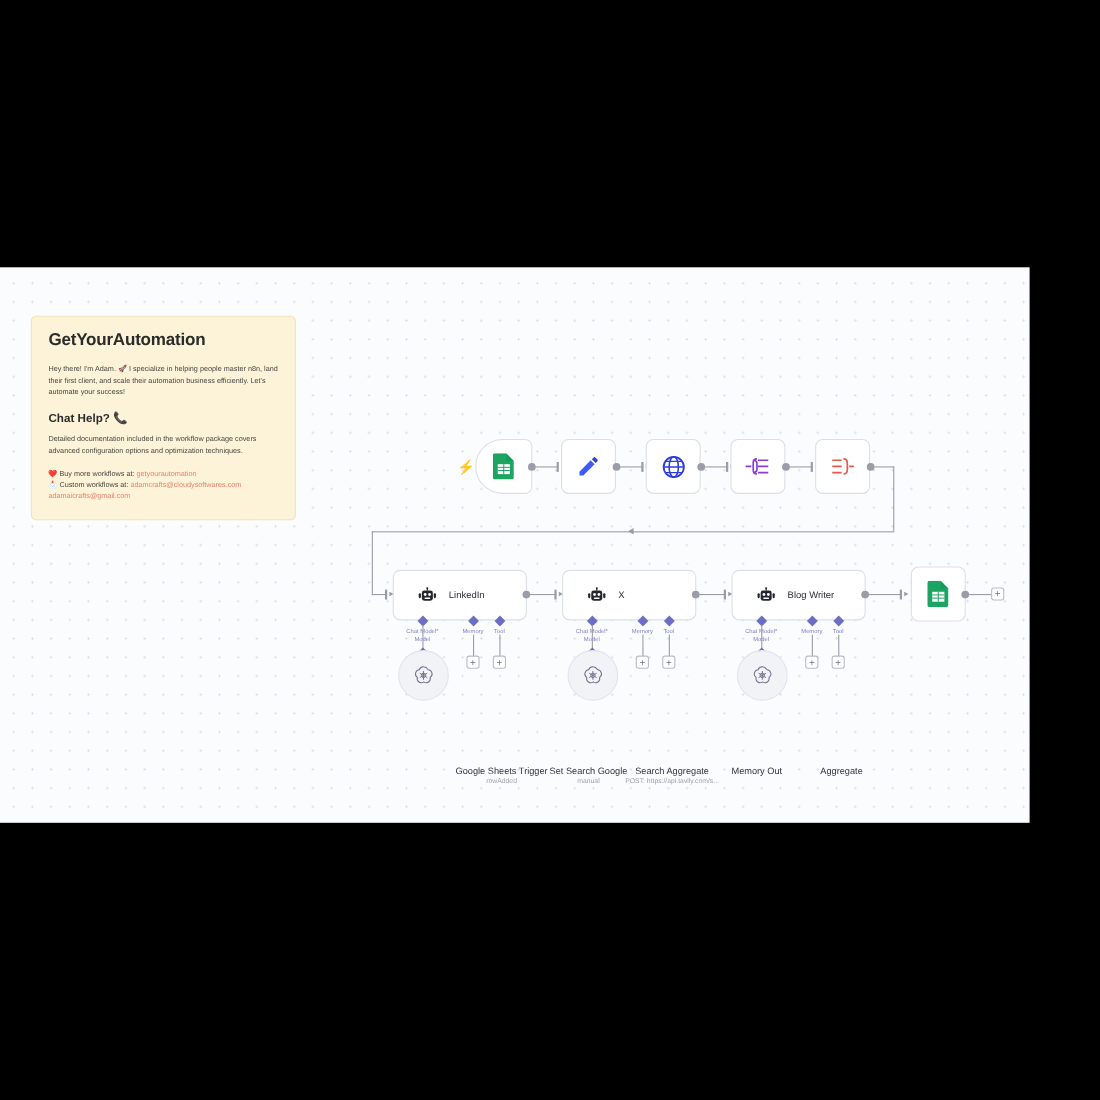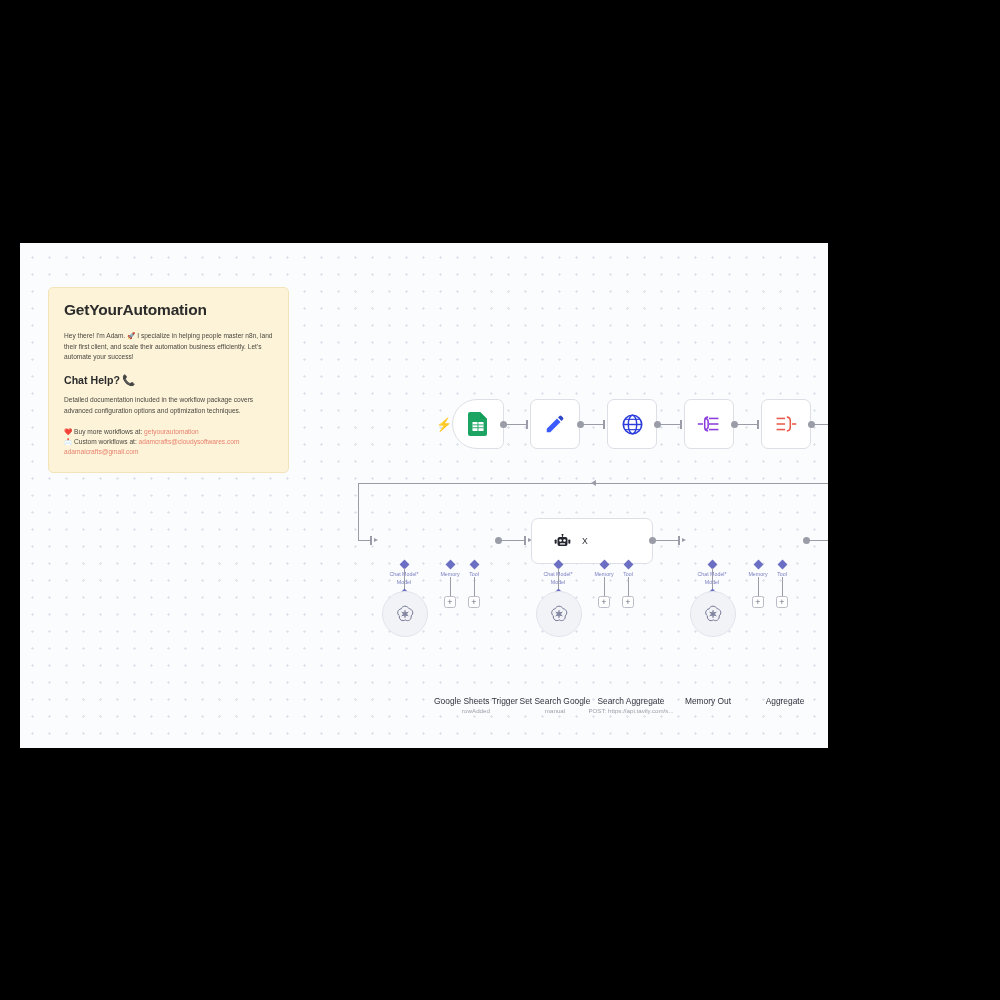--- a/index.html
+++ b/index.html
@@ -9,28 +9,27 @@
     background: #000;
     font-family: "Liberation Sans", sans-serif;
     overflow: hidden;
   }
   #screen { position: relative; width: 1000px; height: 1000px; background: #000; }
 
   
   #canvas {
     position: absolute;
     left: 0; top: 243px;
-    width: 808px; height: 505px;
+    width: 936px; height: 505px;
     background-color: #fbfcfe;
     background-image:
       radial-gradient(circle, #dfe3ec 1px, transparent 1.2px);
     background-size: 17px 17px;
     background-position: 4px 6px;
     overflow: hidden;
-    margin-left: 20px;
   }
 
   
   .note {
     position: absolute;
     left: 28px; top: 44px;
     width: 241px; height: 186px;
     background: #fdf3d8;
     border: 1px solid #f3e3b8;
     border-radius: 5px;
@@ -260,37 +259,63 @@
     <div class="nlabel" style="left:765px; top:453px;">Aggregate</div>
 
     <div class="wire h" style="left:479px; top:297px; width:27px;"></div>
     <div class="inmark" style="left:504px; top:293px;"></div>
     <div class="wire h" style="left:633px; top:297px; width:27px;"></div>
     <div class="inmark" style="left:658px; top:293px;"></div>
     <div class="wire h" style="left:787px; top:297px; width:33px;"></div>
     <div class="inmark" style="left:818px; top:293px;"></div>
     <div class="wire h" style="left:877px; top:297px; width:24px;"></div>
 
+    <div class="node agent" style="left:357px; top:275px;">
+      <svg class="ico" width="17" height="15" viewBox="0 0 20 18">
+        <rect x="4" y="3.5" width="12" height="11" rx="2.6" fill="#24262f"></rect>
+        <rect x="0.6" y="6.5" width="2.4" height="5.2" rx="1.1" fill="#24262f"></rect>
+        <rect x="17" y="6.5" width="2.4" height="5.2" rx="1.1" fill="#24262f"></rect>
+        <rect x="9.3" y="0" width="1.4" height="3.4" fill="#24262f"></rect>
+        <circle cx="10" cy="0.6" r="1.1" fill="#24262f"></circle>
+        <circle cx="7.6" cy="7.7" r="1.55" fill="#fff"></circle>
+        <circle cx="12.4" cy="7.7" r="1.55" fill="#fff"></circle>
+        <rect x="6.8" y="11" width="6.4" height="1.7" rx="0.85" fill="#fff"></rect>
+      </svg>
+      <span class="agent-title">LinkedIn</span>
+    </div>
     <div class="dot" style="left:475px; top:294px;"></div>
 
     <div class="node agent" style="left:511px; top:275px;">
       <svg class="ico" width="17" height="15" viewBox="0 0 20 18">
         <rect x="4" y="3.5" width="12" height="11" rx="2.6" fill="#24262f"></rect>
         <rect x="0.6" y="6.5" width="2.4" height="5.2" rx="1.1" fill="#24262f"></rect>
         <rect x="17" y="6.5" width="2.4" height="5.2" rx="1.1" fill="#24262f"></rect>
         <rect x="9.3" y="0" width="1.4" height="3.4" fill="#24262f"></rect>
         <circle cx="10" cy="0.6" r="1.1" fill="#24262f"></circle>
         <circle cx="7.6" cy="7.7" r="1.55" fill="#fff"></circle>
         <circle cx="12.4" cy="7.7" r="1.55" fill="#fff"></circle>
         <rect x="6.8" y="11" width="6.4" height="1.7" rx="0.85" fill="#fff"></rect>
       </svg>
       <span class="agent-title">X</span>
     </div>
     <div class="dot" style="left:629px; top:294px;"></div>
 
+    <div class="node agent" style="left:665px; top:275px;">
+      <svg class="ico" width="17" height="15" viewBox="0 0 20 18">
+        <rect x="4" y="3.5" width="12" height="11" rx="2.6" fill="#24262f"></rect>
+        <rect x="0.6" y="6.5" width="2.4" height="5.2" rx="1.1" fill="#24262f"></rect>
+        <rect x="17" y="6.5" width="2.4" height="5.2" rx="1.1" fill="#24262f"></rect>
+        <rect x="9.3" y="0" width="1.4" height="3.4" fill="#24262f"></rect>
+        <circle cx="10" cy="0.6" r="1.1" fill="#24262f"></circle>
+        <circle cx="7.6" cy="7.7" r="1.55" fill="#fff"></circle>
+        <circle cx="12.4" cy="7.7" r="1.55" fill="#fff"></circle>
+        <rect x="6.8" y="11" width="6.4" height="1.7" rx="0.85" fill="#fff"></rect>
+      </svg>
+      <span class="agent-title">Blog Writer</span>
+    </div>
     <div class="dot" style="left:783px; top:294px;"></div>
 
     <div class="node sq" style="left:828px; top:272px;">
       <svg class="ico" width="20" height="24" viewBox="0 0 20 24">
         <path d="M2 0h10l7 7v15a2 2 0 0 1-2 2H2a2 2 0 0 1-2-2V2a2 2 0 0 1 2-2z" fill="#1da462"></path>
         <path d="M12 0l7 7h-7V0z" fill="#0f9d58"></path>
         <rect x="4.5" y="10" width="11" height="9" fill="#fff"></rect>
         <rect x="4.5" y="12.4" width="11" height="0.9" fill="#1da462"></rect>
         <rect x="4.5" y="15.3" width="11" height="0.9" fill="#1da462"></rect>
         <rect x="9.5" y="10" width="0.9" height="9" fill="#1da462"></rect>

